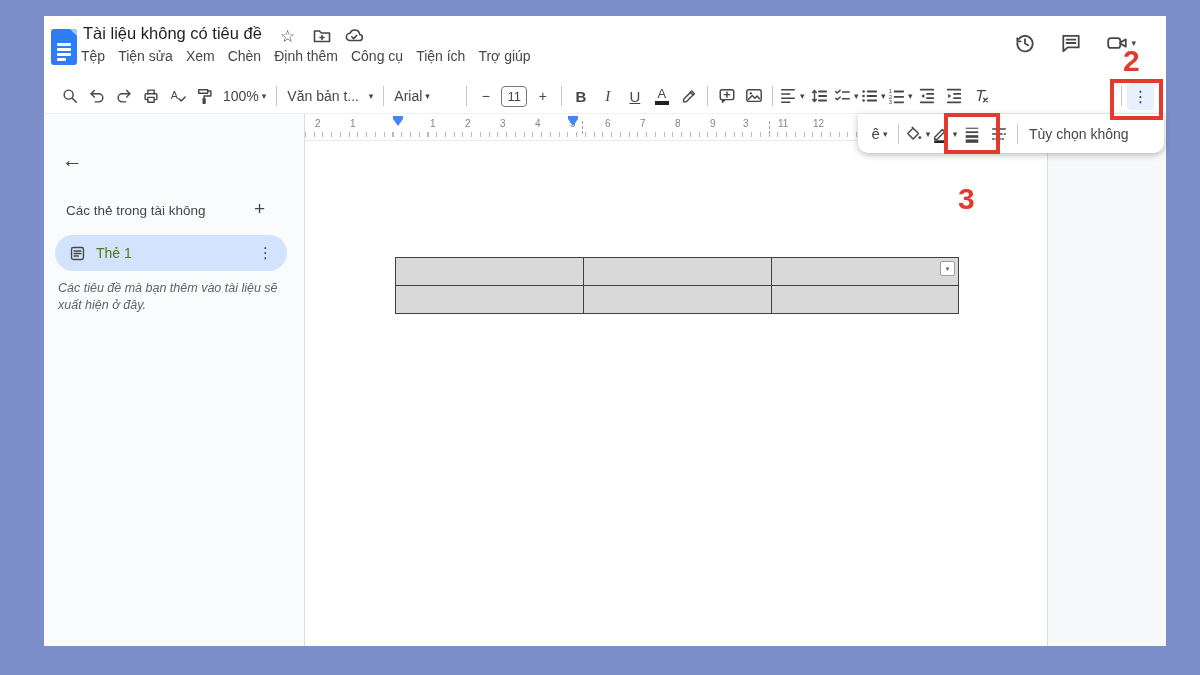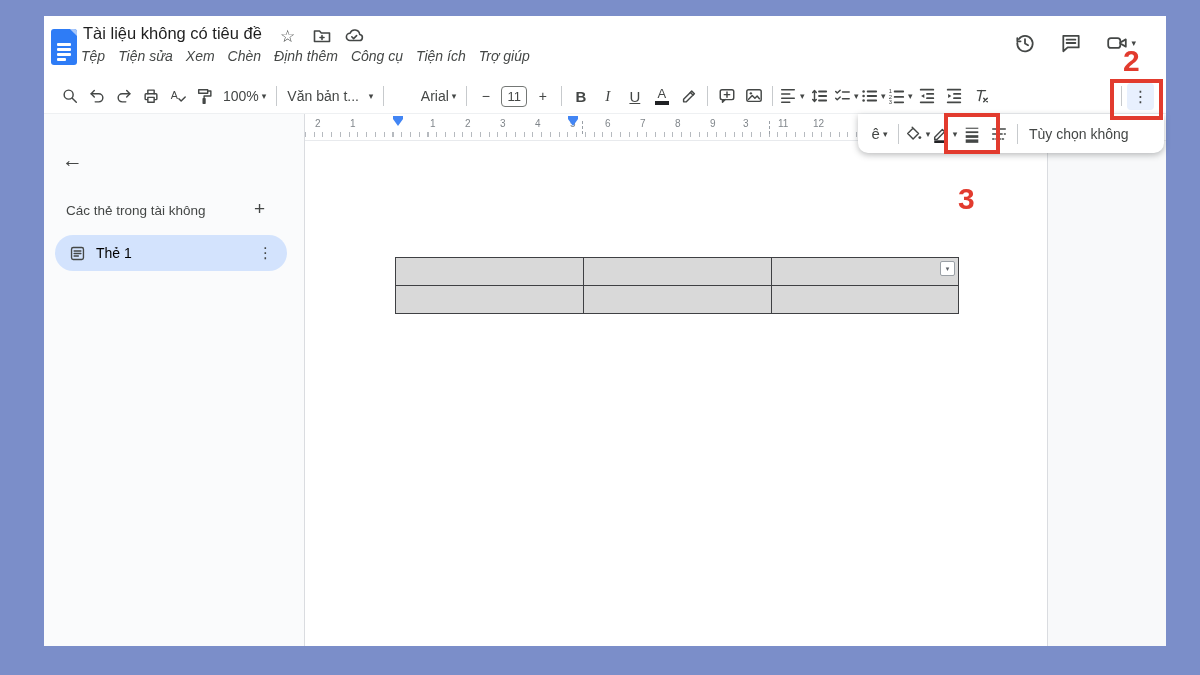--- a/index.html
+++ b/index.html
@@ -8,21 +8,21 @@
   .app{position:absolute;left:44px;top:16px;width:1122px;height:630px;background:#ffffff;}
 
   
   .docs-icon{position:absolute;left:7px;top:13px;width:26px;height:36px;background:#2e7cf6;
              border-radius:3px;overflow:hidden;}
   .docs-icon .fold{position:absolute;right:-5px;top:-5px;width:10px;height:10px;background:#a8c7fa;transform:rotate(45deg);}
   .docs-icon .l{position:absolute;left:6px;width:14px;height:2.5px;background:#fff;border-radius:1px;}
   .doc-title{position:absolute;left:39px;top:8px;font-size:16.5px;color:#1f1f1f;white-space:nowrap;}
   .title-icon{position:absolute;top:10px;width:20px;height:20px;color:#444746;}
   .menus{position:absolute;left:37px;top:32px;display:flex;gap:13px;font-size:14px;color:#444746;}
-  .menus span{cursor:default;font-style:italic;}
+  .menus span{cursor:default;}
   .hdr-right{position:absolute;top:16px;right:30px;display:flex;align-items:center;gap:24px;color:#444746;}
   .hdr-btn{display:flex;align-items:center;}
   .caret{font-size:9px;color:#444746;margin-left:3px;}
 
   
   .toolbar{position:absolute;left:0;top:63px;width:100%;height:35px;display:flex;align-items:center;
            padding:0 12px;box-sizing:border-box;border-bottom:1px solid #eef0f2;color:#444746;}
   .tbtn{min-width:27px;height:27px;display:flex;align-items:center;justify-content:center;
         border-radius:4px;font-size:14px;flex:0 0 auto;}
   .tbtn.active{background:#e8f0fe;}
@@ -50,21 +50,21 @@
   .rdash{position:absolute;top:7px;height:13px;border-left:1px dashed #9aa0a6;}
 
   
   .sidebar{position:absolute;left:0;top:98px;width:261px;bottom:0;background:#fafbfc;
            border-right:1px solid #dadce0;box-sizing:border-box;}
   .back-arrow{position:absolute;left:18px;top:34px;font-size:21px;color:#444746;}
   .sb-heading{position:absolute;left:22px;top:89px;font-size:13.5px;color:#444746;}
   .sb-add{position:absolute;left:210px;top:84px;font-size:19px;color:#444746;}
   .tab-pill{position:absolute;left:11px;top:121px;width:232px;height:36px;background:#d3e3fd;
             border-radius:18px;display:flex;align-items:center;padding:0 14px;box-sizing:border-box;}
-  .tab-pill .lbl{font-size:14px;color:#000000;margin-left:10px;flex:1;}
+  .tab-pill .lbl{font-size:14px;color:#4d7c0f;margin-left:10px;flex:1;}
   .tab-pill .kebab{font-size:15px;color:#444746;}
   .sb-note{position:absolute;left:14px;top:166px;width:238px;font-size:12.5px;line-height:1.35;
            font-style:italic;color:#5f6368;}
 
   
   .canvas{position:absolute;left:261px;top:124px;right:0;bottom:0;background:#fff;}
   .gutter{position:absolute;left:742px;right:0;top:0;bottom:0;background:#f8f9fa;border-left:1px solid #dadce0;}
 
   
   .doc-table{position:absolute;left:351px;top:241px;border-collapse:collapse;z-index:2;}
@@ -196,21 +196,21 @@
     <div class="dd">
       <span>100%</span>
       <span class="caret">▾</span>
     </div>
     <div class="sep"></div>
     <div class="dd" style="width:86px;justify-content:space-between">
       <span>Văn bản t...</span>
       <span class="caret">▾</span>
     </div>
     <div class="sep"></div>
-    <div class="dd" style="width:62px;justify-content:flex-end">
+    <div class="dd" style="width:62px;justify-content:flex-start">
       <span>Arial</span>
       <span class="caret">▾</span>
     </div>
     <div class="sep"></div>
     <div class="tbtn">−</div>
     <div class="size-box">11</div>
     <div class="tbtn">+</div>
     <div class="sep"></div>
     <div class="tbtn bold-g">B</div>
     <div class="tbtn italic-g">I</div>
@@ -335,20 +335,21 @@
     <div class="sb-heading">Các thẻ trong tài không</div>
     <div class="sb-add">+</div>
     <div class="tab-pill">
       <svg class="ic" width="17" height="17" viewBox="0 0 20 20">
           <rect x="3" y="3" width="14" height="14" rx="2"></rect>
           <path d="M6 7h8M6 10h8M6 13h5"></path>
         </svg>
       <span class="lbl">Thẻ 1</span>
       <span class="kebab">⋮</span>
     </div>
+    <div class="sb-note">Các tiêu đề mà bạn thêm vào tài liệu sẽ xuất hiện ở đây.</div>
   </div>
 
   <div class="canvas">
     <div class="gutter"></div>
   </div>
 
   <table class="doc-table">
     <tbody>
         <tr>
       <td style="width:187px"></td>

